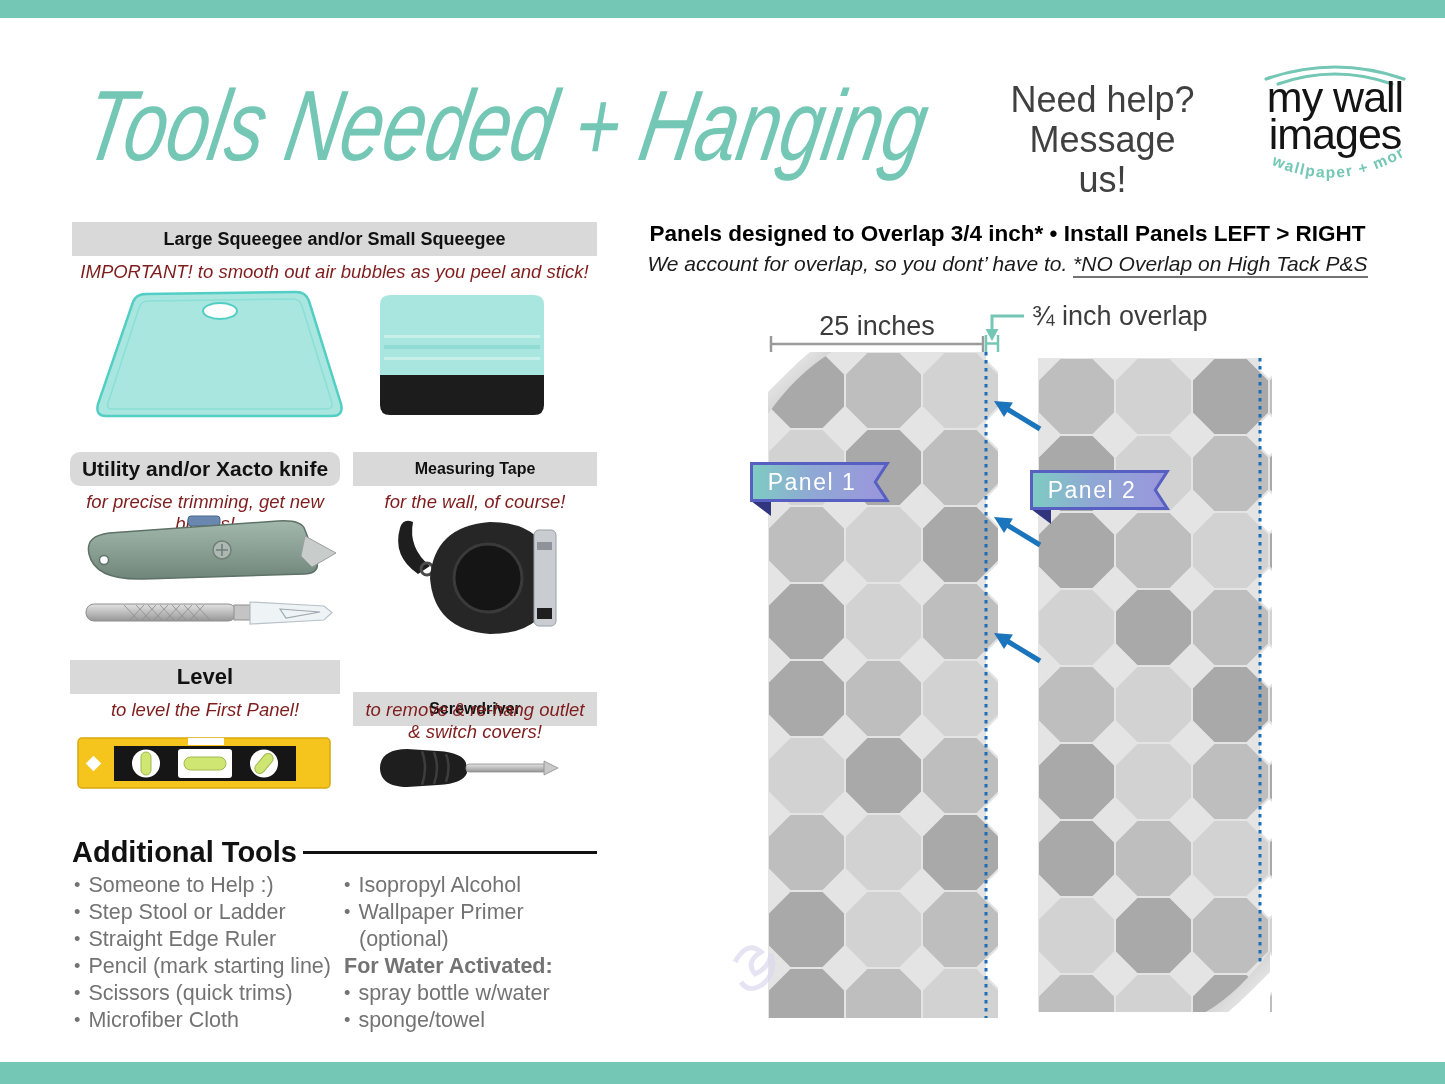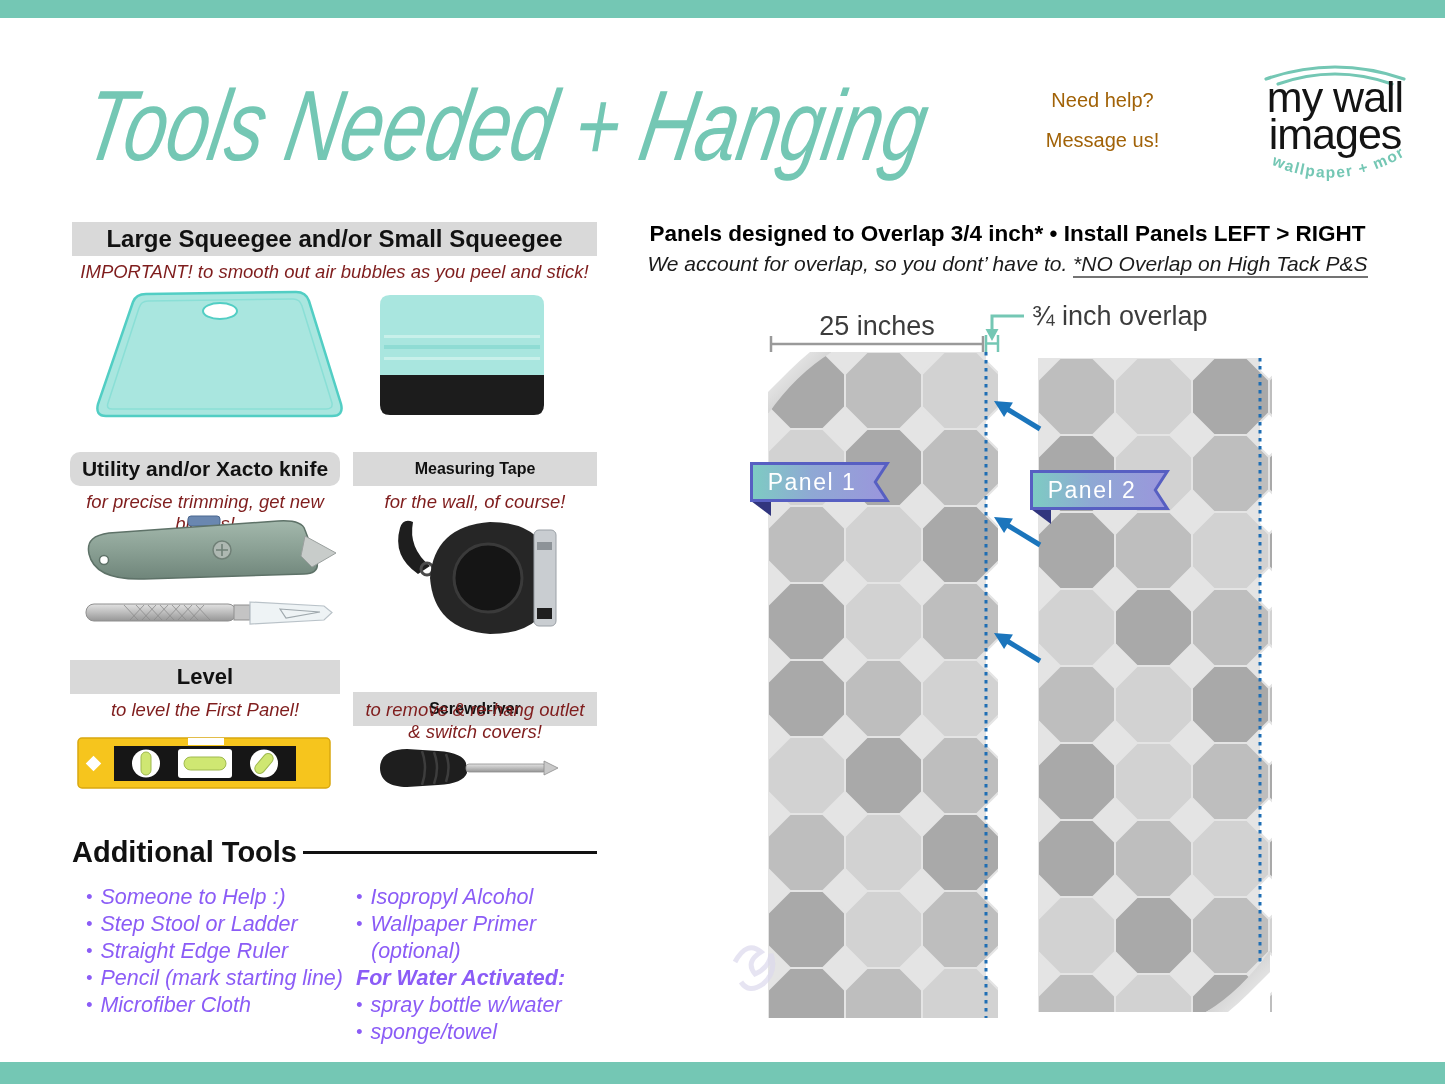--- a/index.html
+++ b/index.html
@@ -4,32 +4,32 @@
 <style>
   html,body{margin:0;padding:0;background:#fff;}
   .page{position:relative;width:1445px;height:1084px;background:#ffffff;overflow:hidden;
         font-family:"Liberation Sans",sans-serif;color:#1a1a1a;}
   .accent-bar{position:absolute;left:0;width:1445px;background:#74C7B4;}
   .accent-bar.top{top:0;height:18px;}
   .accent-bar.bottom{top:1062px;height:22px;}
 
   .title-svg{position:absolute;left:58px;top:48px;}
   .help{position:absolute;left:1005px;top:80px;width:195px;text-align:center;
-        font-size:20px;line-height:40px;color:#a16207;}
+        font-size:36px;line-height:40px;color:#404040;}
   .logo-svg{position:absolute;left:1238px;top:55px;}
 
   .sec-bar{position:absolute;background:#D9D9D9;display:flex;align-items:center;justify-content:center;
            font-weight:bold;color:#111;}
   .sec-caption{position:absolute;text-align:center;font-style:italic;font-size:18.5px;color:#7f1d1d;line-height:22px;}
   .tool-svg{position:absolute;}
 
   .addl-head{position:absolute;left:72px;top:836px;width:525px;display:flex;align-items:center;}
   .addl-head .t{font-size:29px;font-weight:bold;color:#111;white-space:nowrap;}
   .addl-head .rule{flex:1;height:3px;background:#111;margin-left:6px;}
-  ul.addl{position:absolute;margin:12px;padding:0;list-style:none;font-size:21.5px;line-height:27px;color:#8b5cf6;font-style:italic;}
+  ul.addl{position:absolute;margin:0;padding:0;list-style:none;font-size:21.5px;line-height:27px;color:#737373;}
   ul.addl.c1{left:74px;top:872px;width:272px;}
   ul.addl.c2{left:344px;top:872px;width:256px;}
   ul.addl li.b::before{content:"•";font-size:0.85em;margin-right:8px;position:relative;top:-1px;}
   ul.addl li.nb::before{content:"";}
   ul.addl li.ind{padding-left:15px;}
   ul.addl li.bold{font-weight:bold;}
 
   .diag-head{position:absolute;left:640px;top:221px;width:735px;text-align:center;
              font-size:22.5px;font-weight:bold;color:#000000;}
   .diag-sub{position:absolute;left:640px;top:252px;width:735px;text-align:center;
@@ -61,21 +61,21 @@
     <text x="97" y="57" text-anchor="middle" font-size="43" letter-spacing="-1" fill="#141414">my wall</text>
     <text x="97" y="94" text-anchor="middle" font-size="43" letter-spacing="-1" fill="#141414">images</text>
     <defs>
         <path id="tagArc" d="M26,106 Q97,142 168,100" fill="none"></path>
       </defs>
     <text font-size="15.5" font-weight="bold" fill="#74C7B4" letter-spacing="1.5">
       <textPath href="#tagArc" startOffset="8">wallpaper + more</textPath>
     </text>
   </svg>
 
-  <div class="sec-bar" style="left:72px;top:222px;width:525px;height:34px;font-size:24px;">Large Squeegee and/or Small Squeegee</div>
+  <div class="sec-bar" style="left:72px;top:222px;width:525px;height:34px;font-size:18px;">Large Squeegee and/or Small Squeegee</div>
   <div class="sec-caption" style="left:62px;top:261px;width:545px;">IMPORTANT! to smooth out air bubbles as you peel and stick!</div>
 
   <svg class="tool-svg" style="left:90px;top:288px;" width="260" height="135" viewBox="0 0 260 135">
     <path d="M56,6 L206,4 Q216,4 219,13 L251,116 Q254,128 242,128 L16,128 Q5,128 8,116 L43,14 Q46,6 56,6 Z" fill="#A9E6DF" stroke="#52CEC4" stroke-width="2.5"></path>
     <path d="M58,13 L203,11 Q210,11 212,18 L242,115 Q243,121 236,121 L22,121 Q16,121 18,115 L49,20 Q51,13 58,13 Z" fill="none" stroke="#8ADFD6" stroke-width="1.5"></path>
     <ellipse cx="130" cy="23" rx="17" ry="8" fill="#FFFFFF" stroke="#52CEC4" stroke-width="2"></ellipse>
   </svg>
 
   <svg class="tool-svg" style="left:378px;top:293px;" width="168" height="124" viewBox="0 0 168 124">
     <path d="M12,2 L156,2 Q166,2 166,12 L166,82 L2,82 L2,12 Q2,2 12,2 Z" fill="#A9E6DF"></path>
@@ -158,20 +158,21 @@
 
   <div class="addl-head">
     <span class="t">Additional Tools</span>
     <span class="rule"></span>
   </div>
   <ul class="addl c1" id="addl-col1">
       <li class="b">Someone to Help :)</li>
       <li class="b">Step Stool or Ladder</li>
       <li class="b">Straight Edge Ruler</li>
       <li class="b">Pencil (mark starting line)</li>
+      <li class="b">Scissors (quick trims)</li>
       <li class="b">Microfiber Cloth</li>
     </ul>
   <ul class="addl c2" id="addl-col2">
       <li class="b">Isopropyl Alcohol</li>
       <li class="b">Wallpaper Primer</li>
       <li class="nb ind">(optional)</li>
       <li class="nb bold">For Water Activated:</li>
       <li class="b">spray bottle w/water</li>
       <li class="b">sponge/towel</li>
     </ul>

